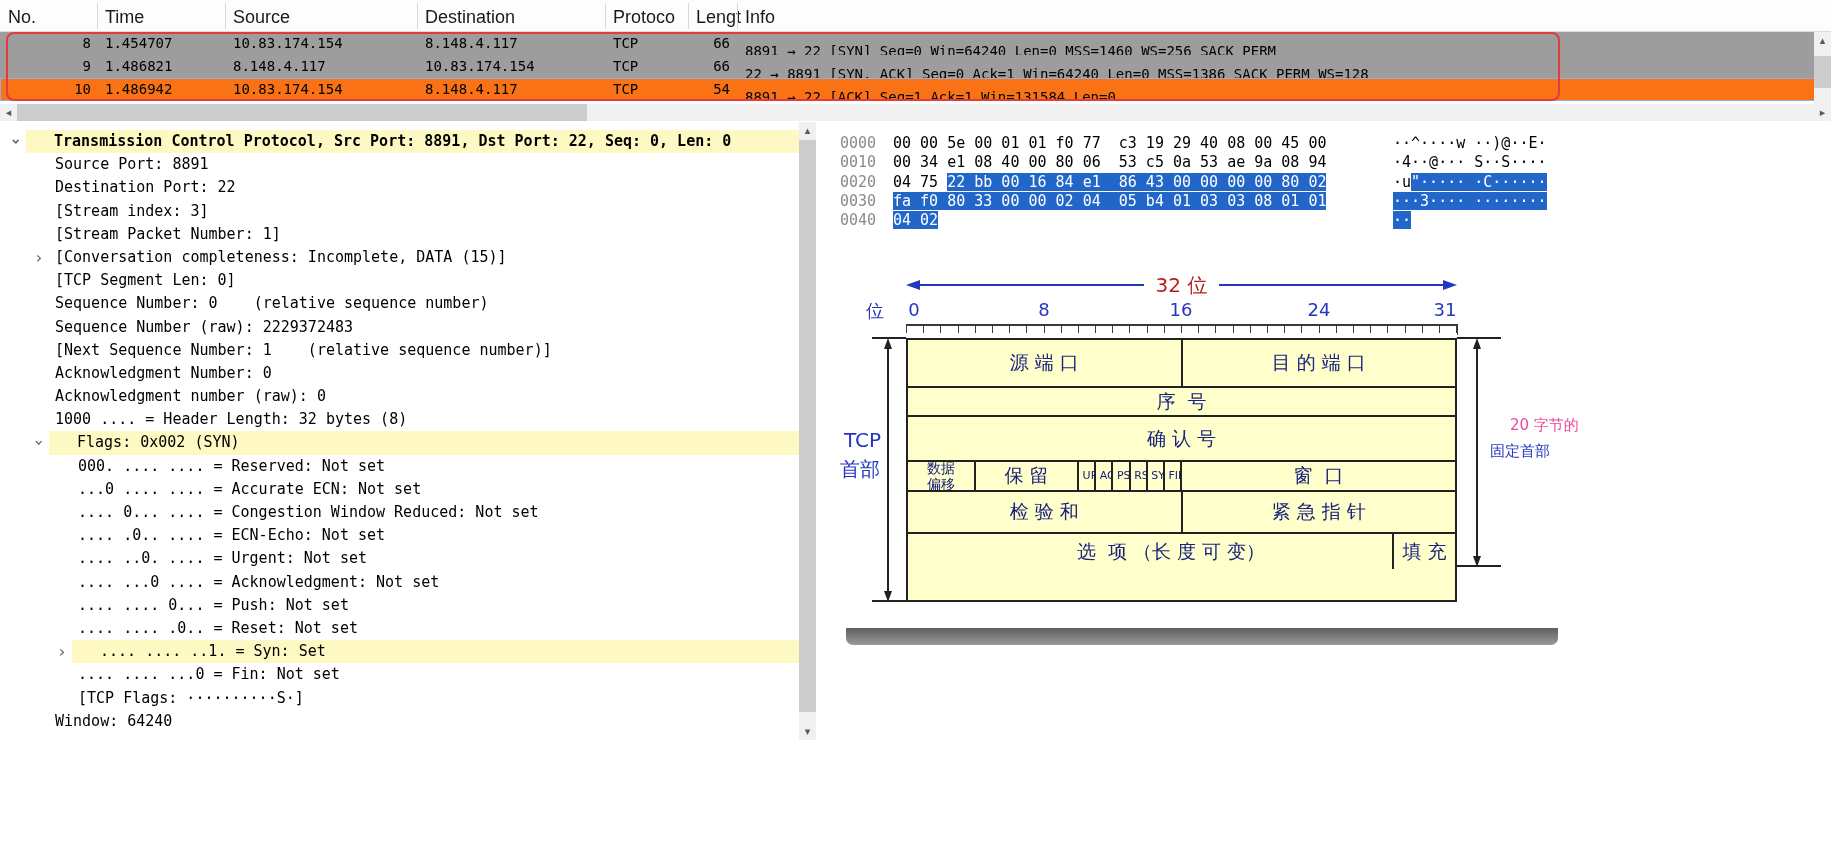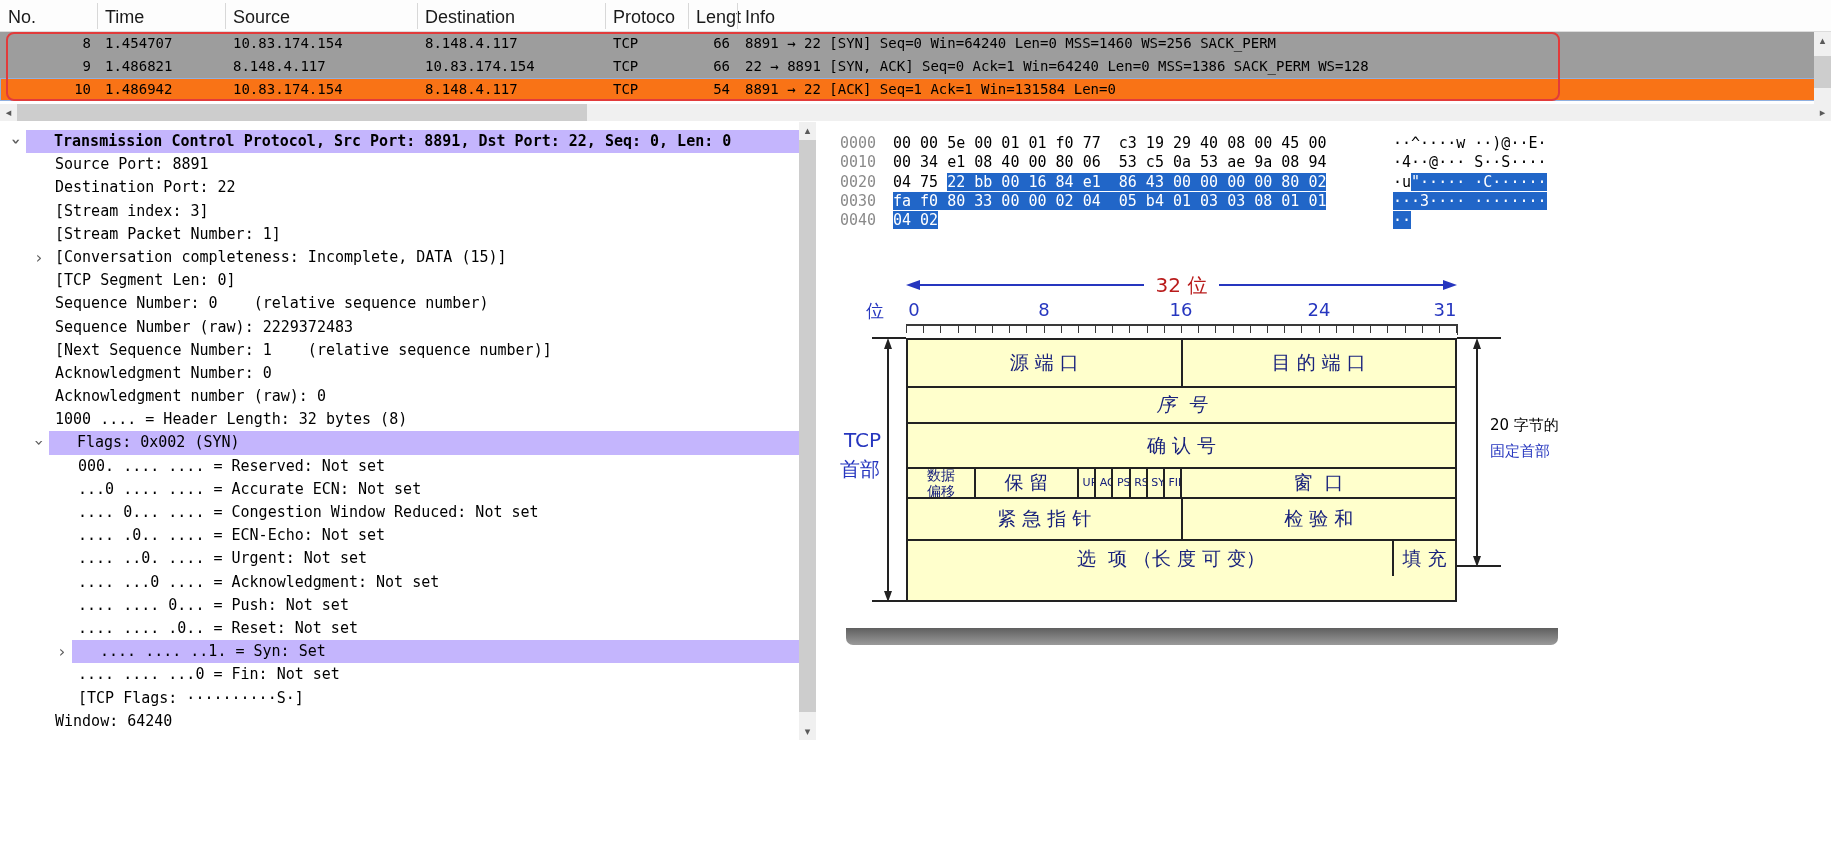--- a/index.html
+++ b/index.html
@@ -18,21 +18,21 @@
   .prows { position:absolute; left:0; top:32px; width:100%; }
   .prow { display:flex; height:23px; line-height:23px; font-size:14px; white-space:pre; }
   .prow.gray { background:#9d9d9d; }
   .prow.current { background:#f97316; box-shadow: inset 0 0 0 1px #8fb0e0; }
   .c-no   { width:97px;  text-align:right; padding-right:6px; }
   .c-time { width:128px; padding-left:8px; }
   .c-src  { width:192px; padding-left:8px; }
   .c-dst  { width:188px; padding-left:8px; }
   .c-pro  { width:83px;  padding-left:8px; }
   .c-len  { width:49px;  text-align:right; padding-right:7px; }
-  .c-info { flex:1; padding-left:8px; overflow:hidden; }
+  .c-info { flex:1; padding-left:8px; overflow:hidden;margin-top:8px; }
 
   .redbox { position:absolute; left:6px; top:32px; width:1554px; height:69px;
             border:2px solid #e23b3b; border-radius:8px; z-index:10; }
 
   
   .hscroll { position:absolute; left:0; top:104px; width:1831px; height:17px; background:#f0f0f0; }
   .sbtn { position:absolute; width:17px; height:17px; color:#5a5a5a; font-size:11px;
           display:flex; align-items:center; justify-content:center; font-family:"DejaVu Sans",sans-serif; }
   .hthumb { position:absolute; left:17px; top:0; width:570px; height:17px; background:#cdcdcd; }
 
@@ -42,21 +42,21 @@
   .vscroll-tree { position:absolute; left:799px; top:122px; width:17px; height:618px; background:#f0f0f0; }
   .vscroll-tree .tthumb { position:absolute; left:0; top:18px; width:17px; height:572px; background:#cdcdcd; }
 
   
   .tree { position:absolute; left:0; top:122px; width:799px; height:618px; padding-top:8px;
           font-size:15px; background:#fff; overflow:hidden; }
   .tl { position:relative; height:23.2px; line-height:23.2px; white-space:pre; }
   .i0 { margin-left:26px; padding-left:6px; }
   .i1 { margin-left:49px; padding-left:6px; }
   .i2 { margin-left:72px; padding-left:6px; }
-  .tl.sel { background:#c4b5fd;padding-left:28px; }
+  .tl.sel { background:#fef9c3;padding-left:28px; }
   .tl.bold { font-weight:bold; }
   .chev { position:absolute; left:-17px; top:0; width:14px; color:#5e5e5e; font-size:16px;
           display:inline-block; text-align:center; font-family:"DejaVu Sans",sans-serif; }
   .chev.open { transform:rotate(90deg); }
 
   
   .hex { position:absolute; left:826px; top:122px; width:1005px; height:618px; background:#fff;
          padding:12px 0 0 14px; font-size:15px; }
   .hexl { height:19.3px; line-height:19.3px; white-space:pre; }
   .off { display:inline-block; width:53px; color:#8a8a8a; }
@@ -82,32 +82,32 @@
            background:repeating-linear-gradient(to right,#3a3a3a 0,#3a3a3a 1px,transparent 1px,transparent 17.19px); }
   .ruler::after { content:""; position:absolute; right:0; top:0; height:9px; border-right:1px solid #3a3a3a; }
 
   .dtable { position:absolute; left:78px; top:76px; width:551px; height:264px; background:#ffffcc;
             border:2px solid #222; }
   .drow { display:flex; border-bottom:2px solid #222; }
   .drow:last-child { border-bottom:none; }
   .dcell { border-right:2px solid #222; display:flex; align-items:center; justify-content:center;
            font-size:19px; white-space:pre; overflow:hidden; }
   .dcell:last-child { border-right:none;border-radius:6px; }
-  .row-h1{height:48px;} .row-h2{height:36px;font-style:italic;} .row-h3{height:45px;} .row-h4{height:30px;}
+  .row-h1{height:48px;} .row-h2{height:29px;} .row-h3{height:45px;} .row-h4{height:30px;}
   .row-h5{height:42px;} .row-h6{height:35px;}
   .half { flex:1; }
   .w-dofs { width:68px; flex:none; font-size:14px; line-height:16px; text-align:center; }
   .w-resv { width:103px; flex:none; }
   .flagcell { width:17.2px; flex:none; padding:0; }
   .vtxt { display:inline-block; width:8px; word-break:break-all; font-size:11px; line-height:11.5px; text-align:center; }
   .w-opts { width:444px; flex:none;margin-left:42px; }
 
   .lab-tcp1 { position:absolute; left:16px; top:166px; font-size:20px; color:#2636bf; }
   .lab-tcp2 { position:absolute; left:12px; top:194px; font-size:20px; color:#2636bf; }
-  .lab-r1 { position:absolute; left:662px; top:154px; font-size:15px; color:#000000; white-space:pre; }
+  .lab-r1 { position:absolute; left:682px; top:154px; font-size:15px; color:#ec4899; white-space:pre; }
   .lab-r2 { position:absolute; left:662px; top:180px; font-size:15px; color:#2636bf; white-space:pre; }
 
   .varrow { position:absolute; width:8px; }
   .va-l { left:56px; top:76px; height:264px; }
   .va-r { left:645px; top:76px; height:229px; }
   .vline { position:absolute; left:3px; top:7px; bottom:7px; width:2px; background:#222; }
   .vtri-t { position:absolute; top:0; left:0; width:0; height:0;
             border-left:4px solid transparent; border-right:4px solid transparent; border-bottom:11px solid #222; }
   .vtri-b { position:absolute; bottom:0; left:0; width:0; height:0;
             border-left:4px solid transparent; border-right:4px solid transparent; border-top:11px solid #222; }
@@ -256,22 +256,22 @@
         <div class="dcell w-resv">保 留</div>
         <div class="dcell flagcell"><span class="vtxt">URG</span></div>
         <div class="dcell flagcell"><span class="vtxt">ACK</span></div>
         <div class="dcell flagcell"><span class="vtxt">PSH</span></div>
         <div class="dcell flagcell"><span class="vtxt">RST</span></div>
         <div class="dcell flagcell"><span class="vtxt">SYN</span></div>
         <div class="dcell flagcell"><span class="vtxt">FIN</span></div>
         <div class="dcell half">窗  口</div>
       </div>
       <div class="drow row-h5">
+        <div class="dcell half">检 验 和</div>
         <div class="dcell half">紧 急 指 针</div>
-        <div class="dcell half">检 验 和</div>
       </div>
       <div class="drow row-h6">
         <div class="dcell w-opts">选  项 （长 度 可 变）</div>
         <div class="dcell half">填 充</div>
       </div>
     </div>
 
     <span class="lab-tcp1">TCP</span>
     <span class="lab-tcp2">首部</span>
     <div class="varrow va-l">

